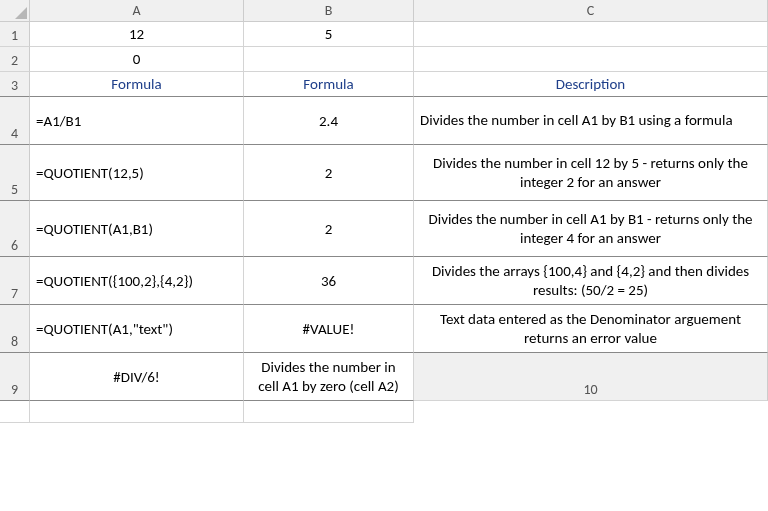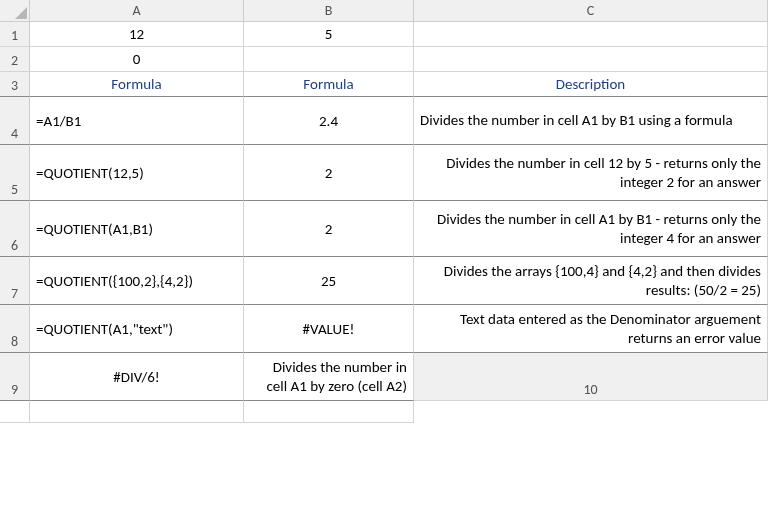--- a/index.html
+++ b/index.html
@@ -48,21 +48,21 @@
   }
   .cell {
     border-right: 1px solid #d4d4d4;
     border-bottom: 1px solid #d4d4d4;
     padding: 3px 6px;
     display: flex;
     align-items: center;
     min-height: 22px;
   }
   .c-center { justify-content: center; text-align: right; }
-  .c-left   { justify-content: flex-start; text-align: right; }
+  .c-left   { justify-content: flex-start; text-align: center; }
   .hdr {
     color: #1f3f8a;
     font-weight: 400;
     justify-content: center;
     border-bottom: 1px solid #888;
     background: #fff;
   }
   .thick-bottom { border-bottom: 1px solid #888; }
   .row-h.thick-bottom { border-bottom: 1px solid #888; }
   .tall { min-height: 48px; }
@@ -108,21 +108,21 @@
   <div class="cell c-center thick-bottom taller">2</div>
   <div class="cell c-left thick-bottom taller desc">Divides the number in cell 12 by 5  - returns only the integer 2 for an answer</div>
 
   <div class="row-h thick-bottom taller">6</div>
   <div class="cell c-left thick-bottom taller">=QUOTIENT(A1,B1)</div>
   <div class="cell c-center thick-bottom taller">2</div>
   <div class="cell c-left thick-bottom taller desc">Divides the number in cell A1 by B1  - returns only the integer 4 for an answer</div>
 
   <div class="row-h thick-bottom tall">7</div>
   <div class="cell c-left thick-bottom tall">=QUOTIENT({100,2},{4,2})</div>
-  <div class="cell c-center thick-bottom tall">25</div>
+  <div class="cell c-center thick-bottom tall">36</div>
   <div class="cell c-left thick-bottom tall desc">Divides the arrays {100,4} and {4,2} and then divides results: (50/2 = 25)</div>
 
   <div class="row-h thick-bottom tall">8</div>
   <div class="cell c-left thick-bottom tall">=QUOTIENT(A1,"text")</div>
   <div class="cell c-center thick-bottom tall">#VALUE!</div>
   <div class="cell c-left thick-bottom tall desc">Text data entered as the Denominator arguement returns an error value</div>
 
   <div class="row-h thick-bottom tall">9</div>
   <div class="cell c-center thick-bottom tall">#DIV/6!</div>
   <div class="cell c-left thick-bottom tall desc">Divides the number in cell A1 by zero (cell A2)</div>

